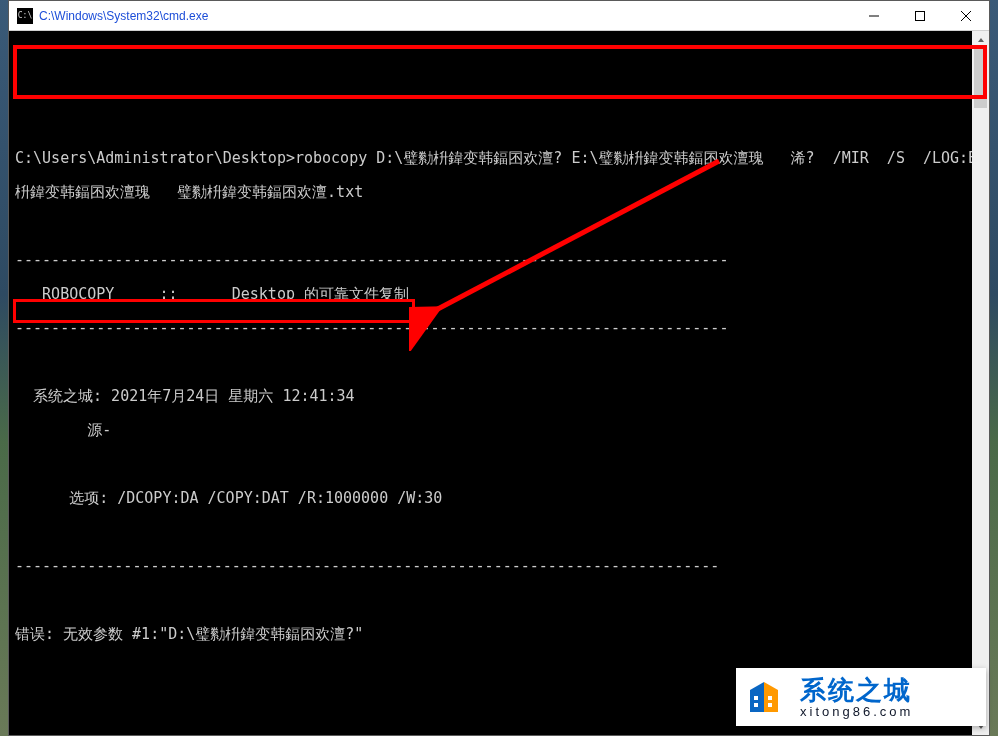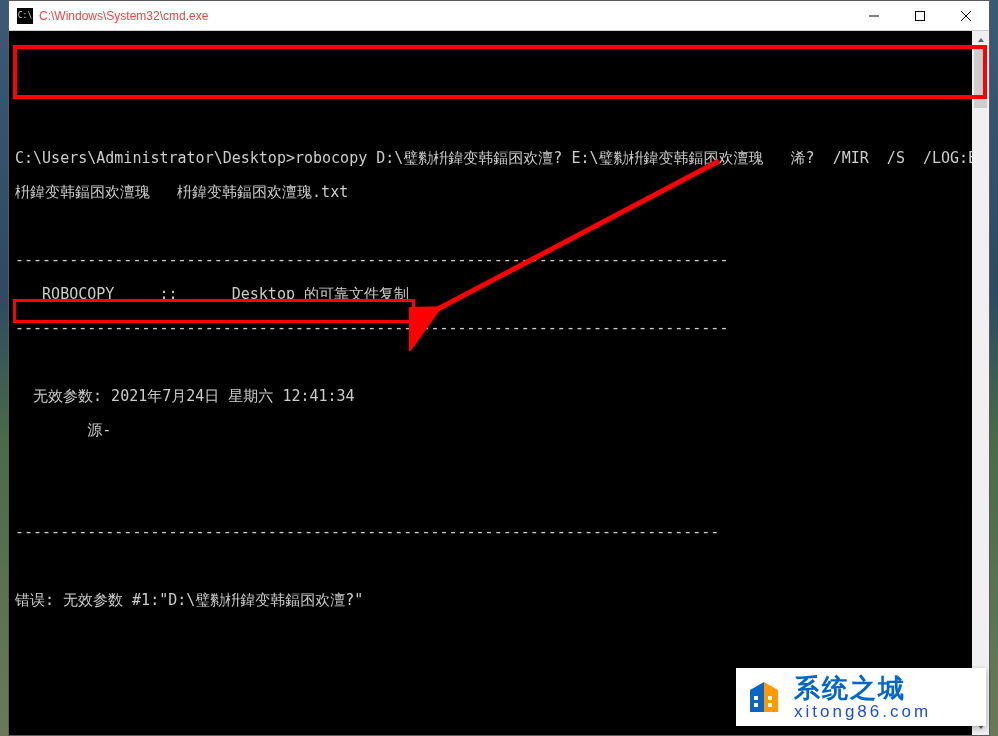--- a/index.html
+++ b/index.html
@@ -13,21 +13,21 @@
 
   .titlebar {
     height: 30px; background: #ffffff; display: flex; align-items: center;
     border-bottom: 1px solid #d0d0d0;
   }
   .titlebar .icon {
     width: 16px; height: 16px; margin: 0 6px 0 8px; background:#000; position:relative;
     display:flex; align-items:center; justify-content:center;
   }
   .titlebar .icon::after{ content:"C:\\"; color:#ccc; font-size:8px; font-family:Consolas,monospace; }
-  .titlebar .title { font-size: 12px; color:#ef4444; flex:0 0 auto; }
+  .titlebar .title { font-size: 12px; color:#1d4ed8; flex:0 0 auto; }
   .titlebar .spacer { flex:1; }
   .winbtn {
     width: 46px; height: 30px; display:flex; align-items:center; justify-content:center;
     color:#000;
   }
   .winbtn svg { width:10px; height:10px; stroke:#000; stroke-width:1; fill:none; }
 
   .terminal {
     flex:1; background:#000000; color:#cccccc;
     font-family: "NSimSun","SimSun","Consolas",monospace;
@@ -55,28 +55,28 @@
     background:#f0f0f0; display:flex; flex-direction:column;
   }
   .sb-btn{ height:17px; background:#f0f0f0; display:flex; align-items:center; justify-content:center; }
   .sb-btn svg{ width:8px; height:8px; fill:#606060; }
   .sb-track{ flex:1; background:#f0f0f0; position:relative; }
   .sb-thumb{ position:absolute; left:2px; right:2px; top:0; height:60px; background:#cdcdcd; }
 
   .watermark {
     position:absolute; right:12px; bottom:10px; width:250px; height:58px;
     background:#ffffff; display:flex; align-items:center; padding:4px 8px;
-    box-shadow:0 2px 6px rgba(0,0,0,.3); z-index:20;
+    box-shadow:0 2px 6px rgba(0,0,0,.3); z-index:20;gap:6px;
   }
   .wm-icon{
     width:42px; height:42px; margin-right:8px; position:relative;
   }
   .wm-text{ display:flex; flex-direction:column; line-height:1; }
   .wm-cn{ font-size:26px; font-weight:700; color:#0066cc; letter-spacing:2px; font-family:"Microsoft YaHei",sans-serif;}
-  .wm-url{ font-size:17px; color:#1d4ed8; letter-spacing:3px; font-family:Arial,sans-serif; margin-top:2px;}
+  .wm-url{ font-size:13px; color:#0f172a; letter-spacing:3px; font-family:Arial,sans-serif; margin-top:2px;}
 
   .line{ min-height:17px; }
 </style>
 </head>
 <body>
 
 <div class="window">
 
   <div class="titlebar">
     <div class="icon"></div>
@@ -98,29 +98,30 @@
           <line x1="10" y1="0" x2="0" y2="10"></line>
         </svg>
     </div>
   </div>
 
   <div class="terminal">
     <div class="terminal-inner">
 <div class="line"></div>
 <div class="line"></div>
 <div class="line">C:\Users\Administrator\Desktop&gt;robocopy D:\璧勬枡鍏变韩鍢囨欢澶? E:\璧勬枡鍏变韩鍢囨欢澶瑰   浠?  /MIR  /S  /LOG:E:\璧勬</div>
-<div class="line">枡鍏变韩鍢囨欢澶瑰   枡鍏变韩鍢囨欢澶瑰.txt</div>
+<div class="line">枡鍏变韩鍢囨欢澶瑰   璧勬枡鍏变韩鍢囨欢澶.txt</div>
 <div class="line"></div>
 <div class="line">-------------------------------------------------------------------------------</div>
 <div class="line">   ROBOCOPY     ::      Desktop 的可靠文件复制</div>
 <div class="line">-------------------------------------------------------------------------------</div>
 <div class="line"></div>
-<div class="line">  无效参数: 2021年7月24日 星期六 12:41:34</div>
+<div class="line">  系统之城: 2021年7月24日 星期六 12:41:34</div>
 <div class="line">        源-</div>
 <div class="line"></div>
+<div class="line">      选项: /DCOPY:DA /COPY:DAT /R:1000000 /W:30</div>
 <div class="line"></div>
 <div class="line">------------------------------------------------------------------------------</div>
 <div class="line"></div>
 <div class="line">错误: 无效参数 #1:"D:\璧勬枡鍏变韩鍢囨欢澶?"</div>
 <div class="line"></div>
 
 
 
 
 

